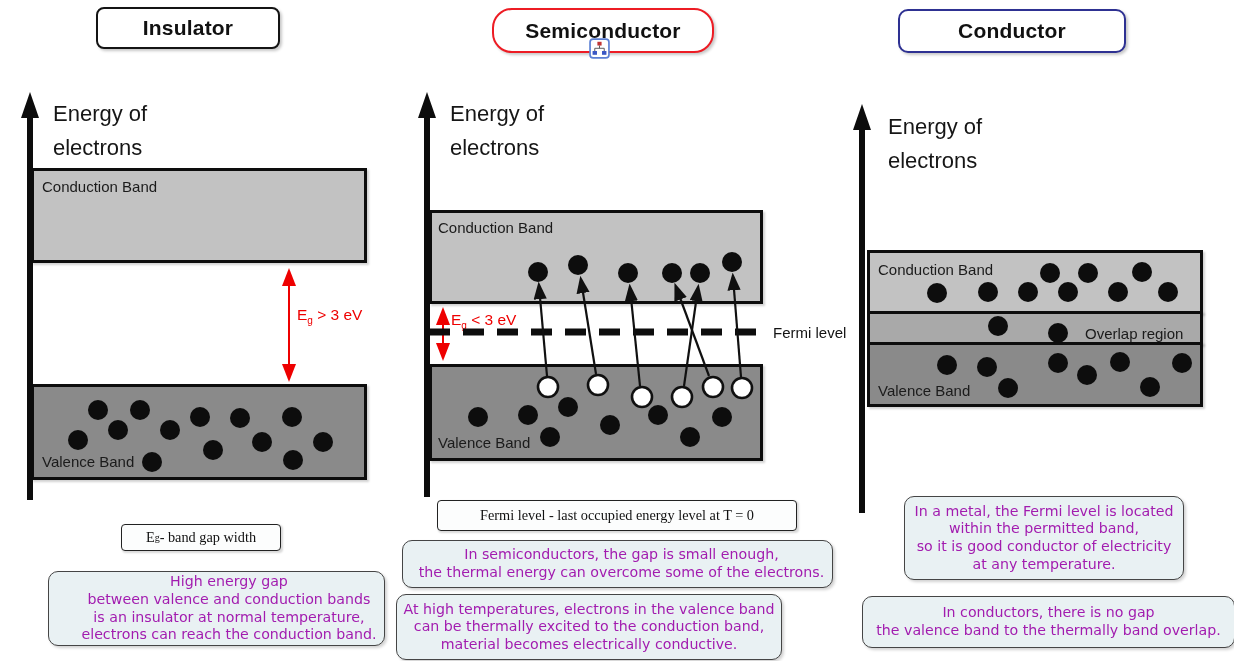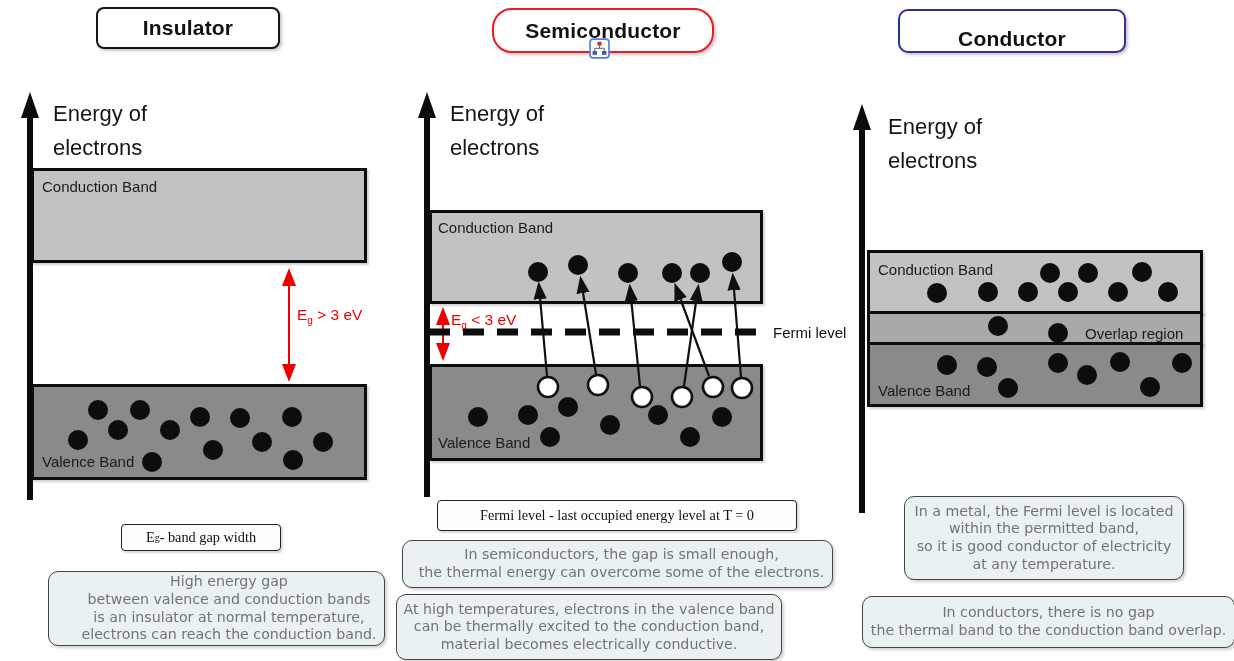--- a/index.html
+++ b/index.html
@@ -4,42 +4,42 @@
 <style>
   html,body{margin:0;padding:0;background:#fff;}
   #canvas{position:relative;width:1234px;height:661px;background:#fff;overflow:hidden;
           font-family:"Liberation Sans",sans-serif;color:#111;}
   
   .titlebox{position:absolute;display:flex;align-items:center;justify-content:center;
     background:#fff;border-radius:10px;font-weight:700;font-size:21px;letter-spacing:.2px;
     box-shadow:2px 2px 3px rgba(0,0,0,.22);}
   .titlebox.ins{border:2.5px solid #141414;}
   .titlebox.semi{border:2.5px solid var(--semiconductor_border);}
-  .titlebox.cond{border:2.5px solid var(--conductor_border);align-items:flex-end;}
+  .titlebox.cond{border:2.5px solid var(--conductor_border);}
   
   .energy{position:absolute;font-size:22px;line-height:34px;color:#161616;}
   
   .band{position:absolute;border:3px solid #0d0d0d;box-sizing:border-box;
         box-shadow:2px 2px 2px rgba(0,0,0,.18);}
   .band.light{background:var(--band_light);}
   .band.mid{background:var(--band_mid);}
   .band.dark{background:var(--band_dark);}
   .bandlabel{position:absolute;font-size:15px;color:#1b1b1b;white-space:nowrap;}
   
   .gaplabel{position:absolute;color:var(--red);font-size:15.5px;white-space:nowrap;}
   .gaplabel sub,.defbox sub{font-size:10px;}
   
   .defbox{position:absolute;display:flex;align-items:center;justify-content:center;
     background:#fcfdfd;border:1.4px solid #222;border-radius:4px;
     font-family:Liberation Serif, serif;font-size:14.3px;white-space:nowrap;
     box-shadow:1.5px 1.5px 2px rgba(0,0,0,.15);}
   
   .info{position:absolute;display:flex;flex-direction:column;justify-content:center;align-items:center;
     background:var(--info_bg);border:1.4px solid #454545;border-radius:10px;
-    font-family:"DejaVu Sans",sans-serif;font-size:14.2px;line-height:17.6px;color:#737373;
+    font-family:"DejaVu Sans",sans-serif;font-size:14.2px;line-height:17.6px;color:#a21caf;
     text-align:center;box-shadow:2px 2px 3px rgba(0,0,0,.18);}
   .info div{white-space:nowrap;}
   .fermilabel{position:absolute;font-size:15px;color:#131313;white-space:nowrap;}
   
   #overlay{position:absolute;left:0;top:0;pointer-events:none;}
   .electron{fill:var(--electron);}
   .hole{fill:var(--hole_fill);stroke:#101010;stroke-width:2.6;}
   .trans{stroke:#101010;stroke-width:2.2;fill:none;}
   .axis{stroke:#0c0c0c;stroke-width:6;}
   .redline{stroke:var(--red);stroke-width:2;}
@@ -146,21 +146,21 @@
 
   <div class="info" style="left:904px;top:496px;width:278px;height:82px;">
     <div>In a metal, the Fermi level is located</div>
     <div>within the permitted band,</div>
     <div>so it is good conductor of electricity</div>
     <div>at any temperature.</div>
   </div>
 
   <div class="info" style="left:862px;top:596px;width:371px;height:50px;">
     <div>In conductors, there is no gap</div>
-    <div>the thermal band to the conduction band overlap.</div>
+    <div>the valence band to the thermally band overlap.</div>
   </div>
 
   <svg id="overlay" width="1234" height="661">
     <defs>
       <marker id="ah" markerWidth="8" markerHeight="7" refX="6" refY="3" orient="auto">
         <path d="M0,0 L8,3 L0,6 z" fill="#101010"></path>
       </marker>
       <marker id="rah" markerWidth="9" markerHeight="8" refX="7" refY="3.5" orient="auto">
         <path d="M0,0 L9,3.5 L0,7 z" fill="#ee0000"></path>
       </marker>

